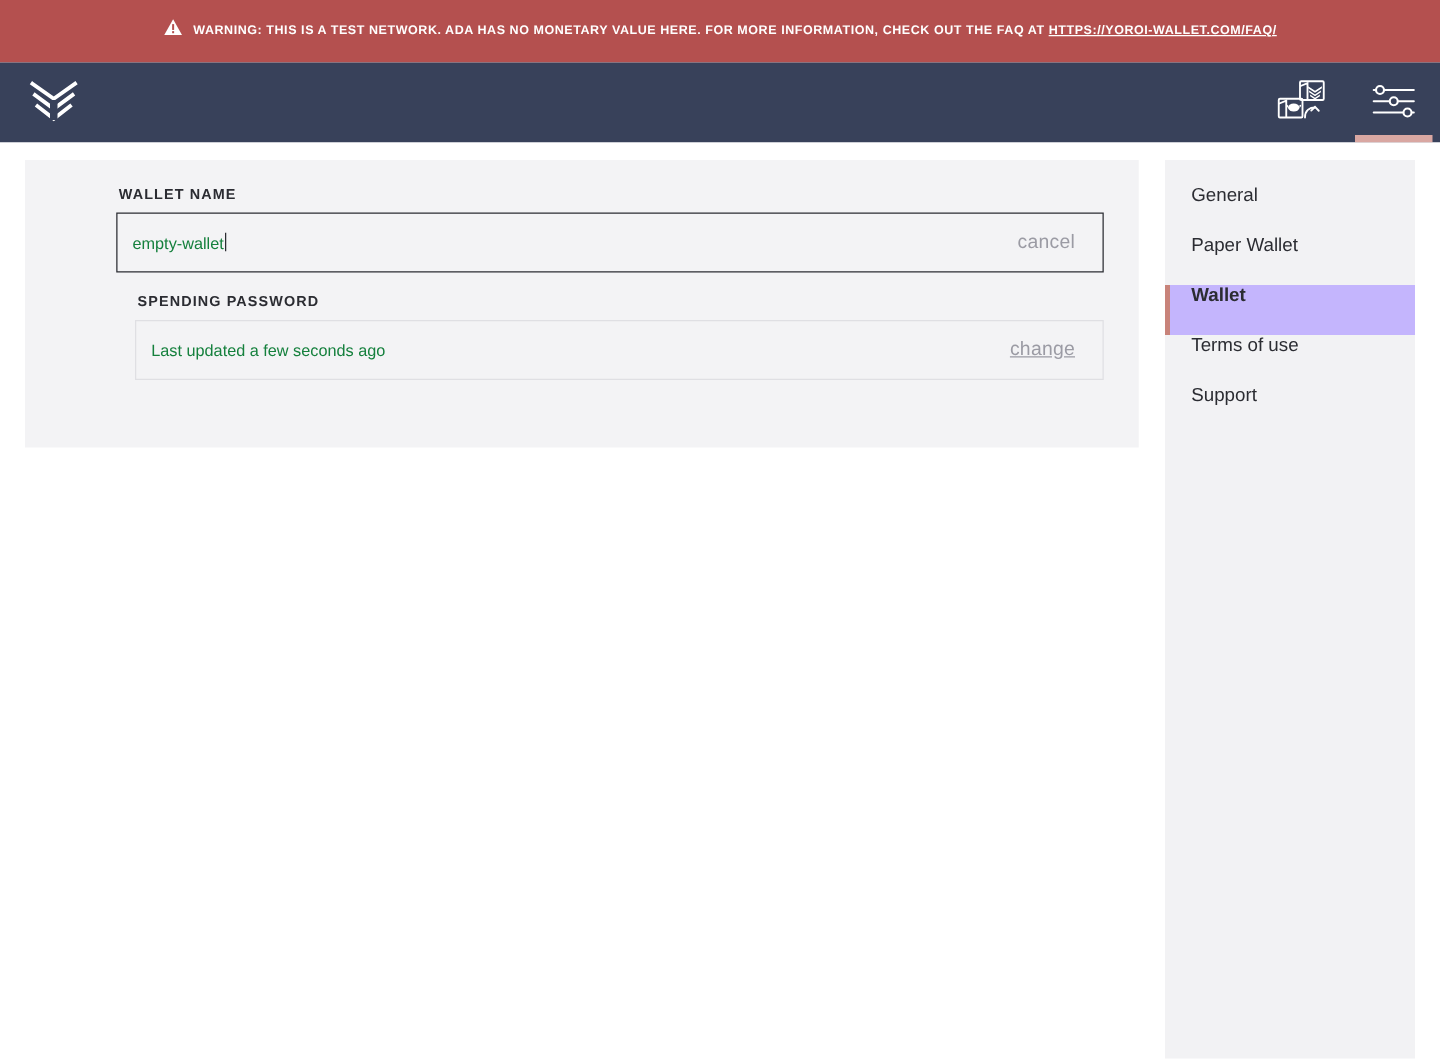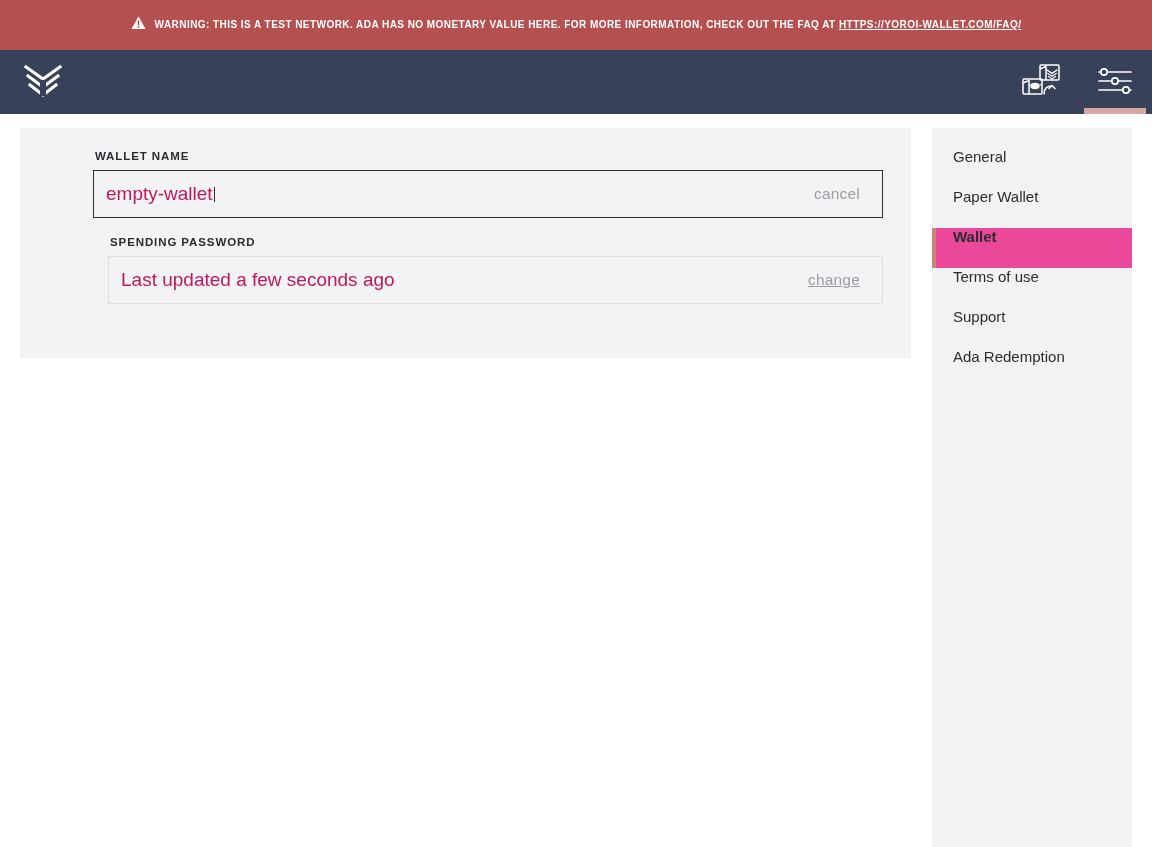--- a/index.html
+++ b/index.html
@@ -144,22 +144,22 @@
   .field-row.focused {
     border: 1px solid #2b2c32;
     background: #f3f3f5;
   }
   .field-row.plain {
     border: 1px solid #dfdfe3;
   }
 
   .field-value {
     flex: 1;
-    font-size: 19px;
-    color: #be185d;
+    font-size: 13px;
+    color: #15803d;
     padding-left: 12px;
     white-space: nowrap;
     overflow: hidden;
   }
   .field-value .caret {
     display: inline-block;
     width: 1px;
     height: 15px;
     background: #2b2c32;
     vertical-align: -2px;
@@ -196,21 +196,21 @@
     position: relative;
     display: flex;
     align-items: flex-start;
     height: 40px;
     padding-left: 21px;
     font-size: 15px;
     color: #2b2c32;
     cursor: pointer;
   }
   .menu-item.active {
-    background: #ec4899;
+    background: #c4b5fd;
     font-weight: bold;
   }
   .menu-item.active .active-edge {
     position: absolute;
     left: 0;
     top: 0;
     bottom: 0;
     width: 4px;
     background: #c8837a;
   }
@@ -330,19 +330,16 @@
     </div>
 
     <div class="menu-item">
       <span>Terms of use</span>
     </div>
 
     <div class="menu-item">
       <span>Support</span>
     </div>
 
-    <div class="menu-item">
-      <span>Ada Redemption</span>
-    </div>
 
   </div>
 
 </div>
 
 </body></html>

